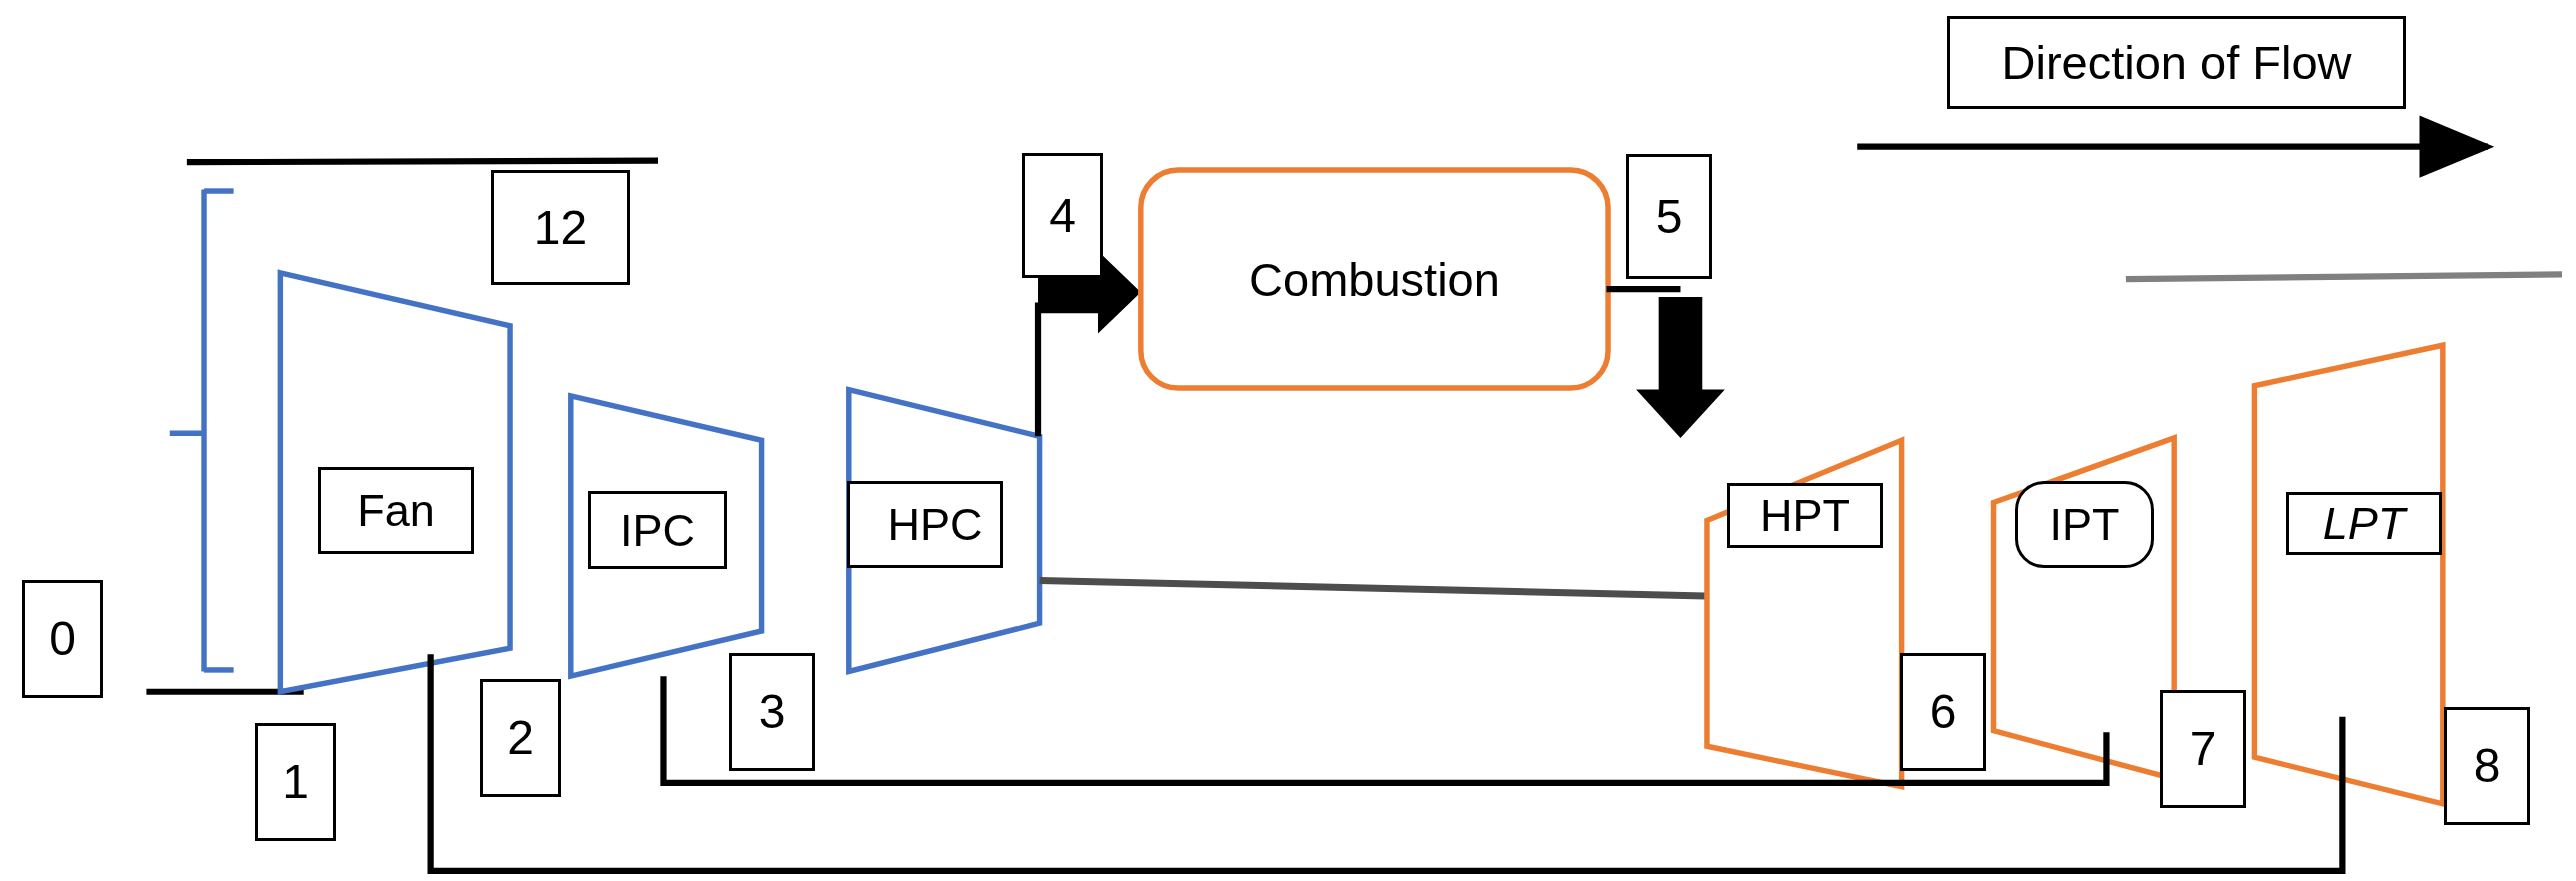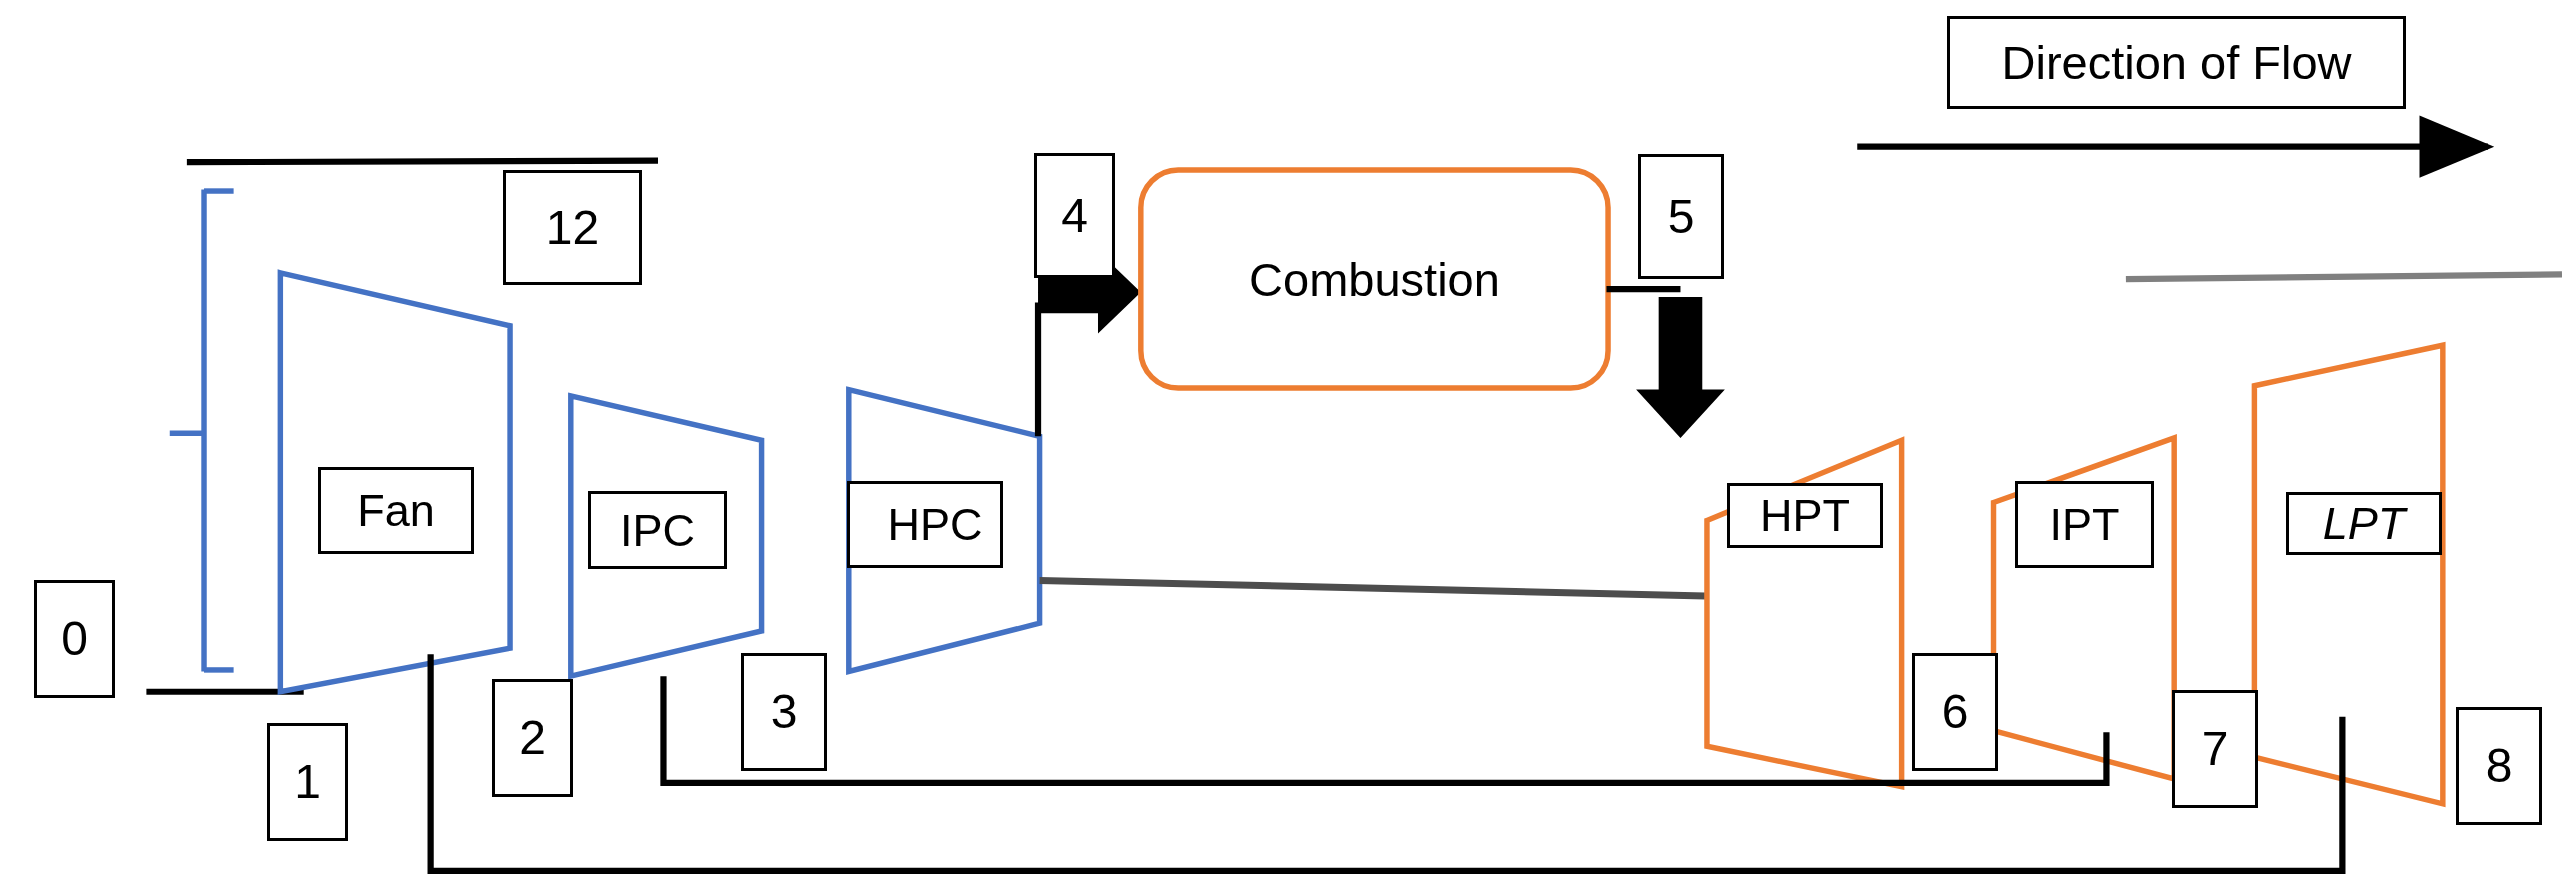--- a/index.html
+++ b/index.html
@@ -27,21 +27,20 @@
     border:3.1px solid #000000;
     background:#ffffff;
     display:flex;
     align-items:center;
     justify-content:center;
     color:#000000;
     font-size:48px;
     line-height:1;
     font-family:"Liberation Sans", sans-serif;
     z-index:40;
-    margin-left:12px;
   }
 
   
   .comp {
     position:absolute;
     box-sizing:border-box;
     border:3.1px solid #000000;
     background:#ffffff;
     display:flex;
     align-items:center;
@@ -154,21 +153,21 @@
   </div>
 
   <div class="cc-text" style="left:1168px; top:187px; width:413px; height:185px;">
     <span>Combustion</span>
   </div>
 
   <div class="comp" style="left:1727px; top:483px; width:156px; height:65px;">
     <span>HPT</span>
   </div>
 
-  <div class="comp" style="left:2015px; top:481px; width:139px; height:87px;">
+  <div class="comp" style="left:2015px; top:481px; width:139px; height:87px;border-radius:29px;">
     <span>IPT</span>
   </div>
 
   <div class="comp" style="left:2286px; top:492px; width:156px; height:63px;font-style:italic;">
     <span>LPT</span>
   </div>
 
   <div class="caption" style="left:1922px; top:15.6px; width:459px; height:93px;margin-left:25px;">
     <span>Direction of Flow</span>
   </div>

